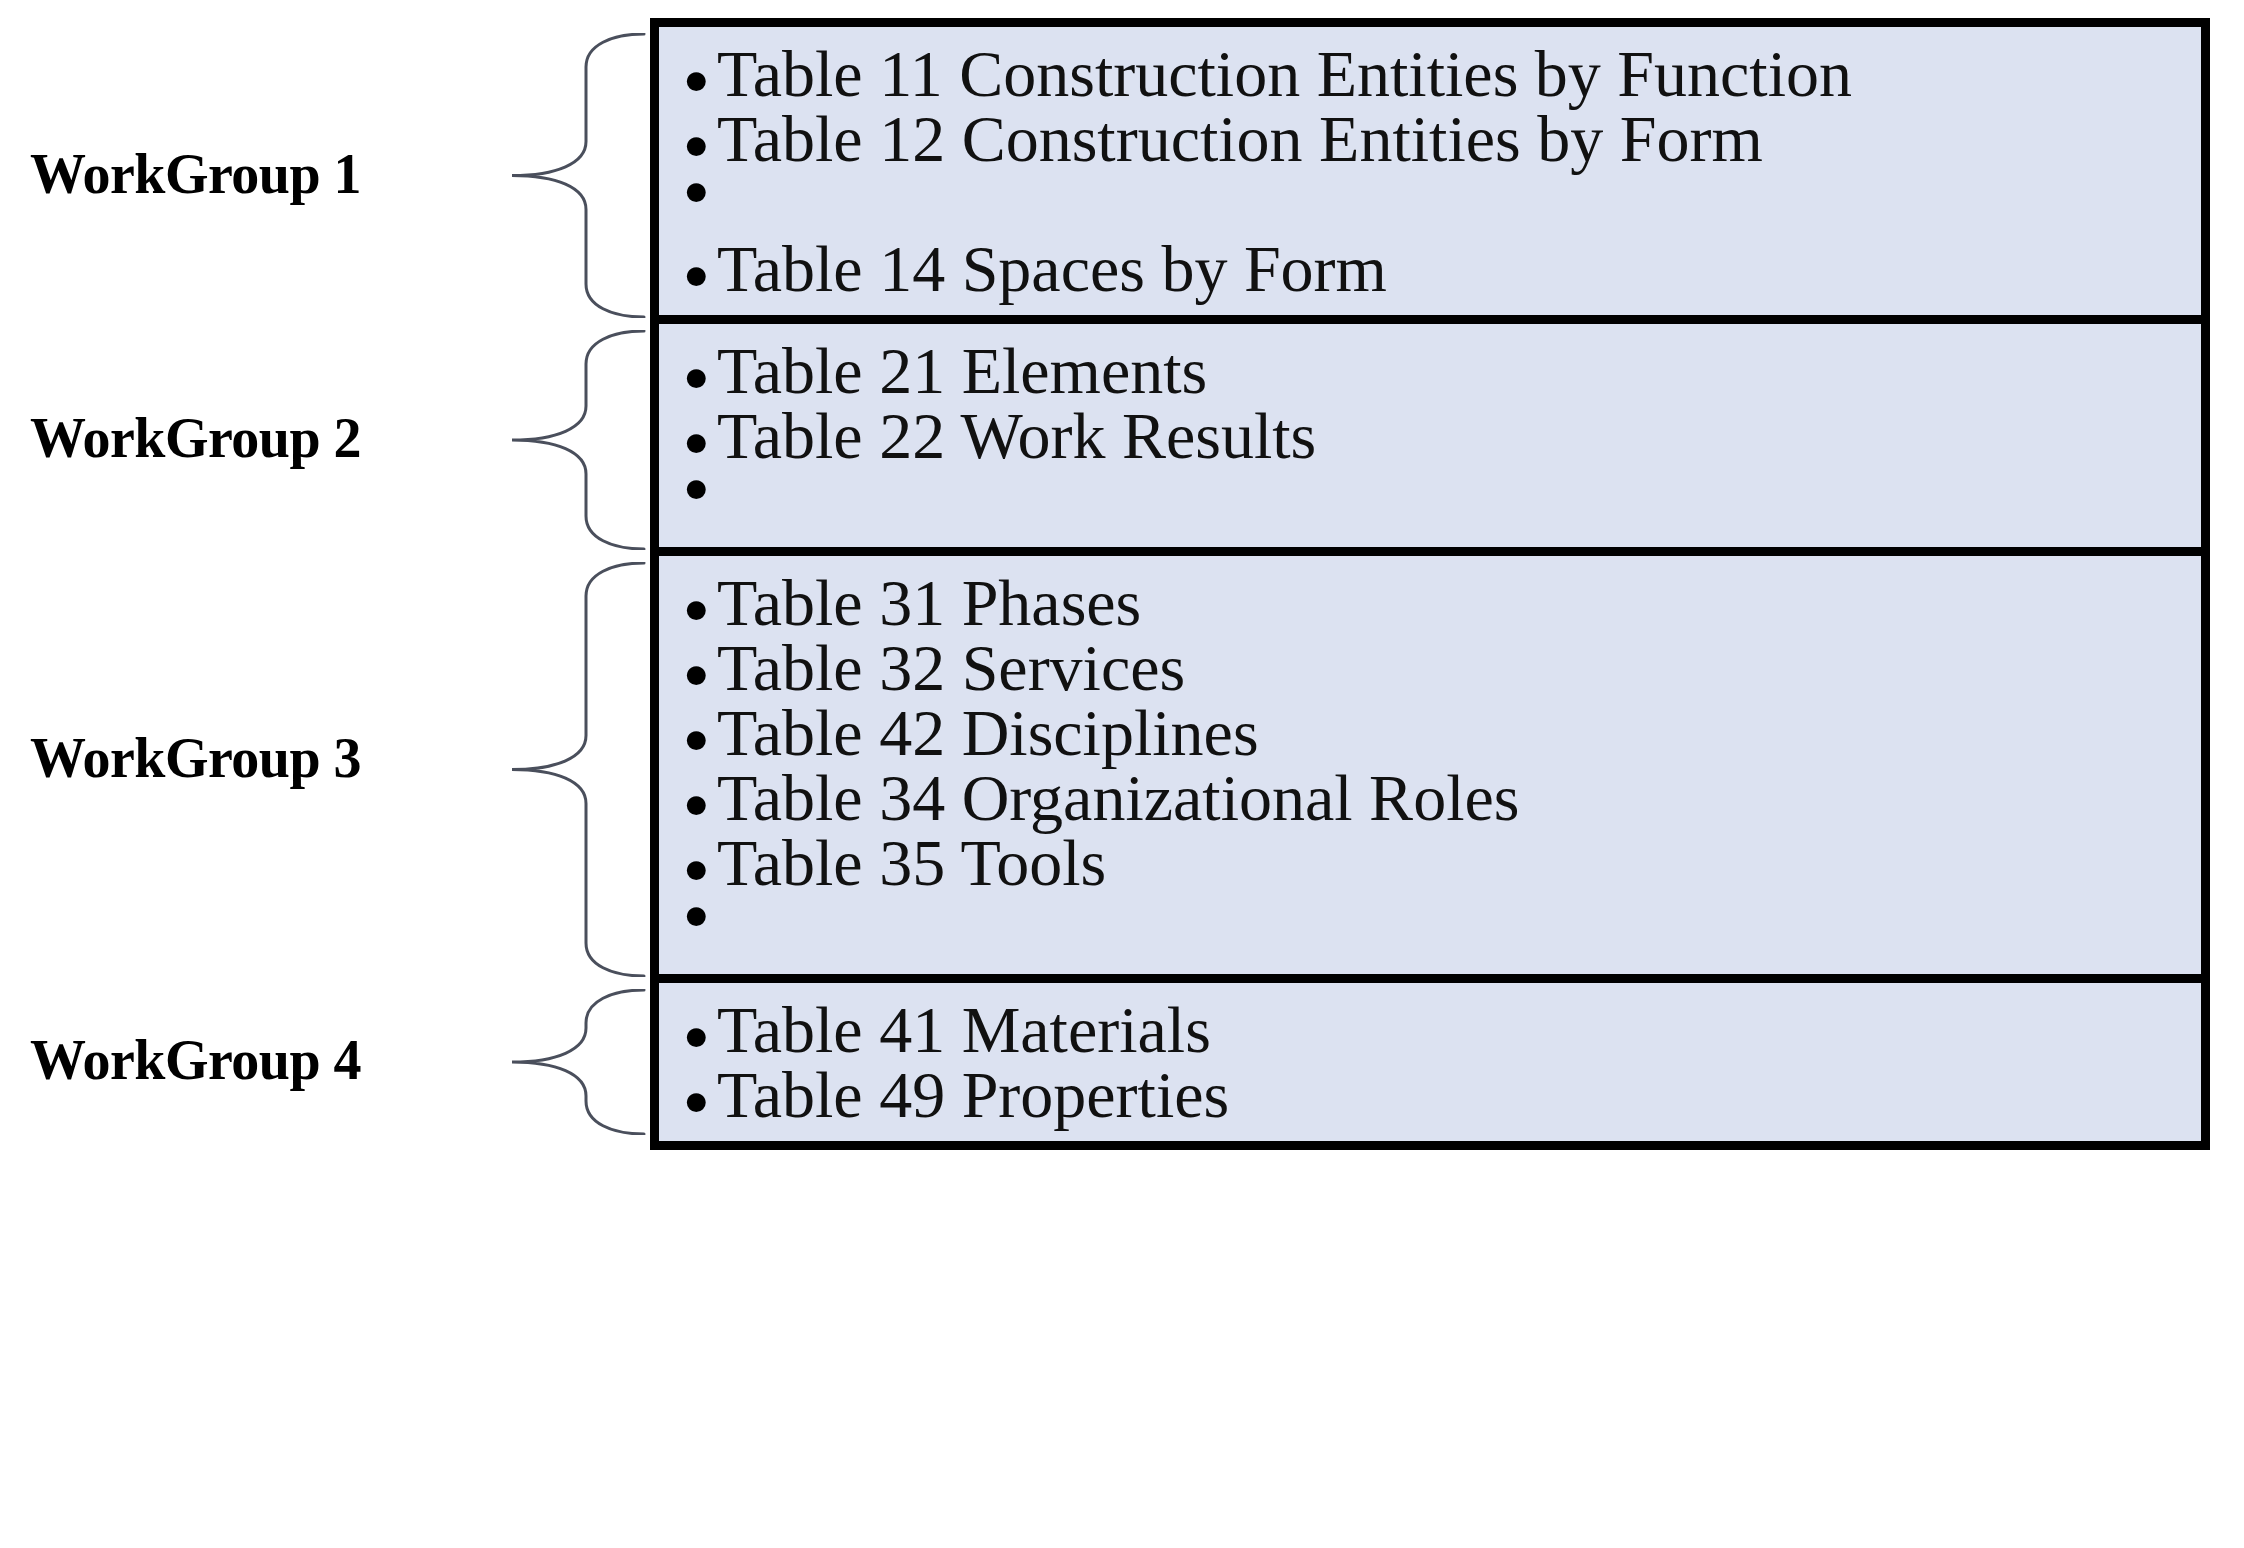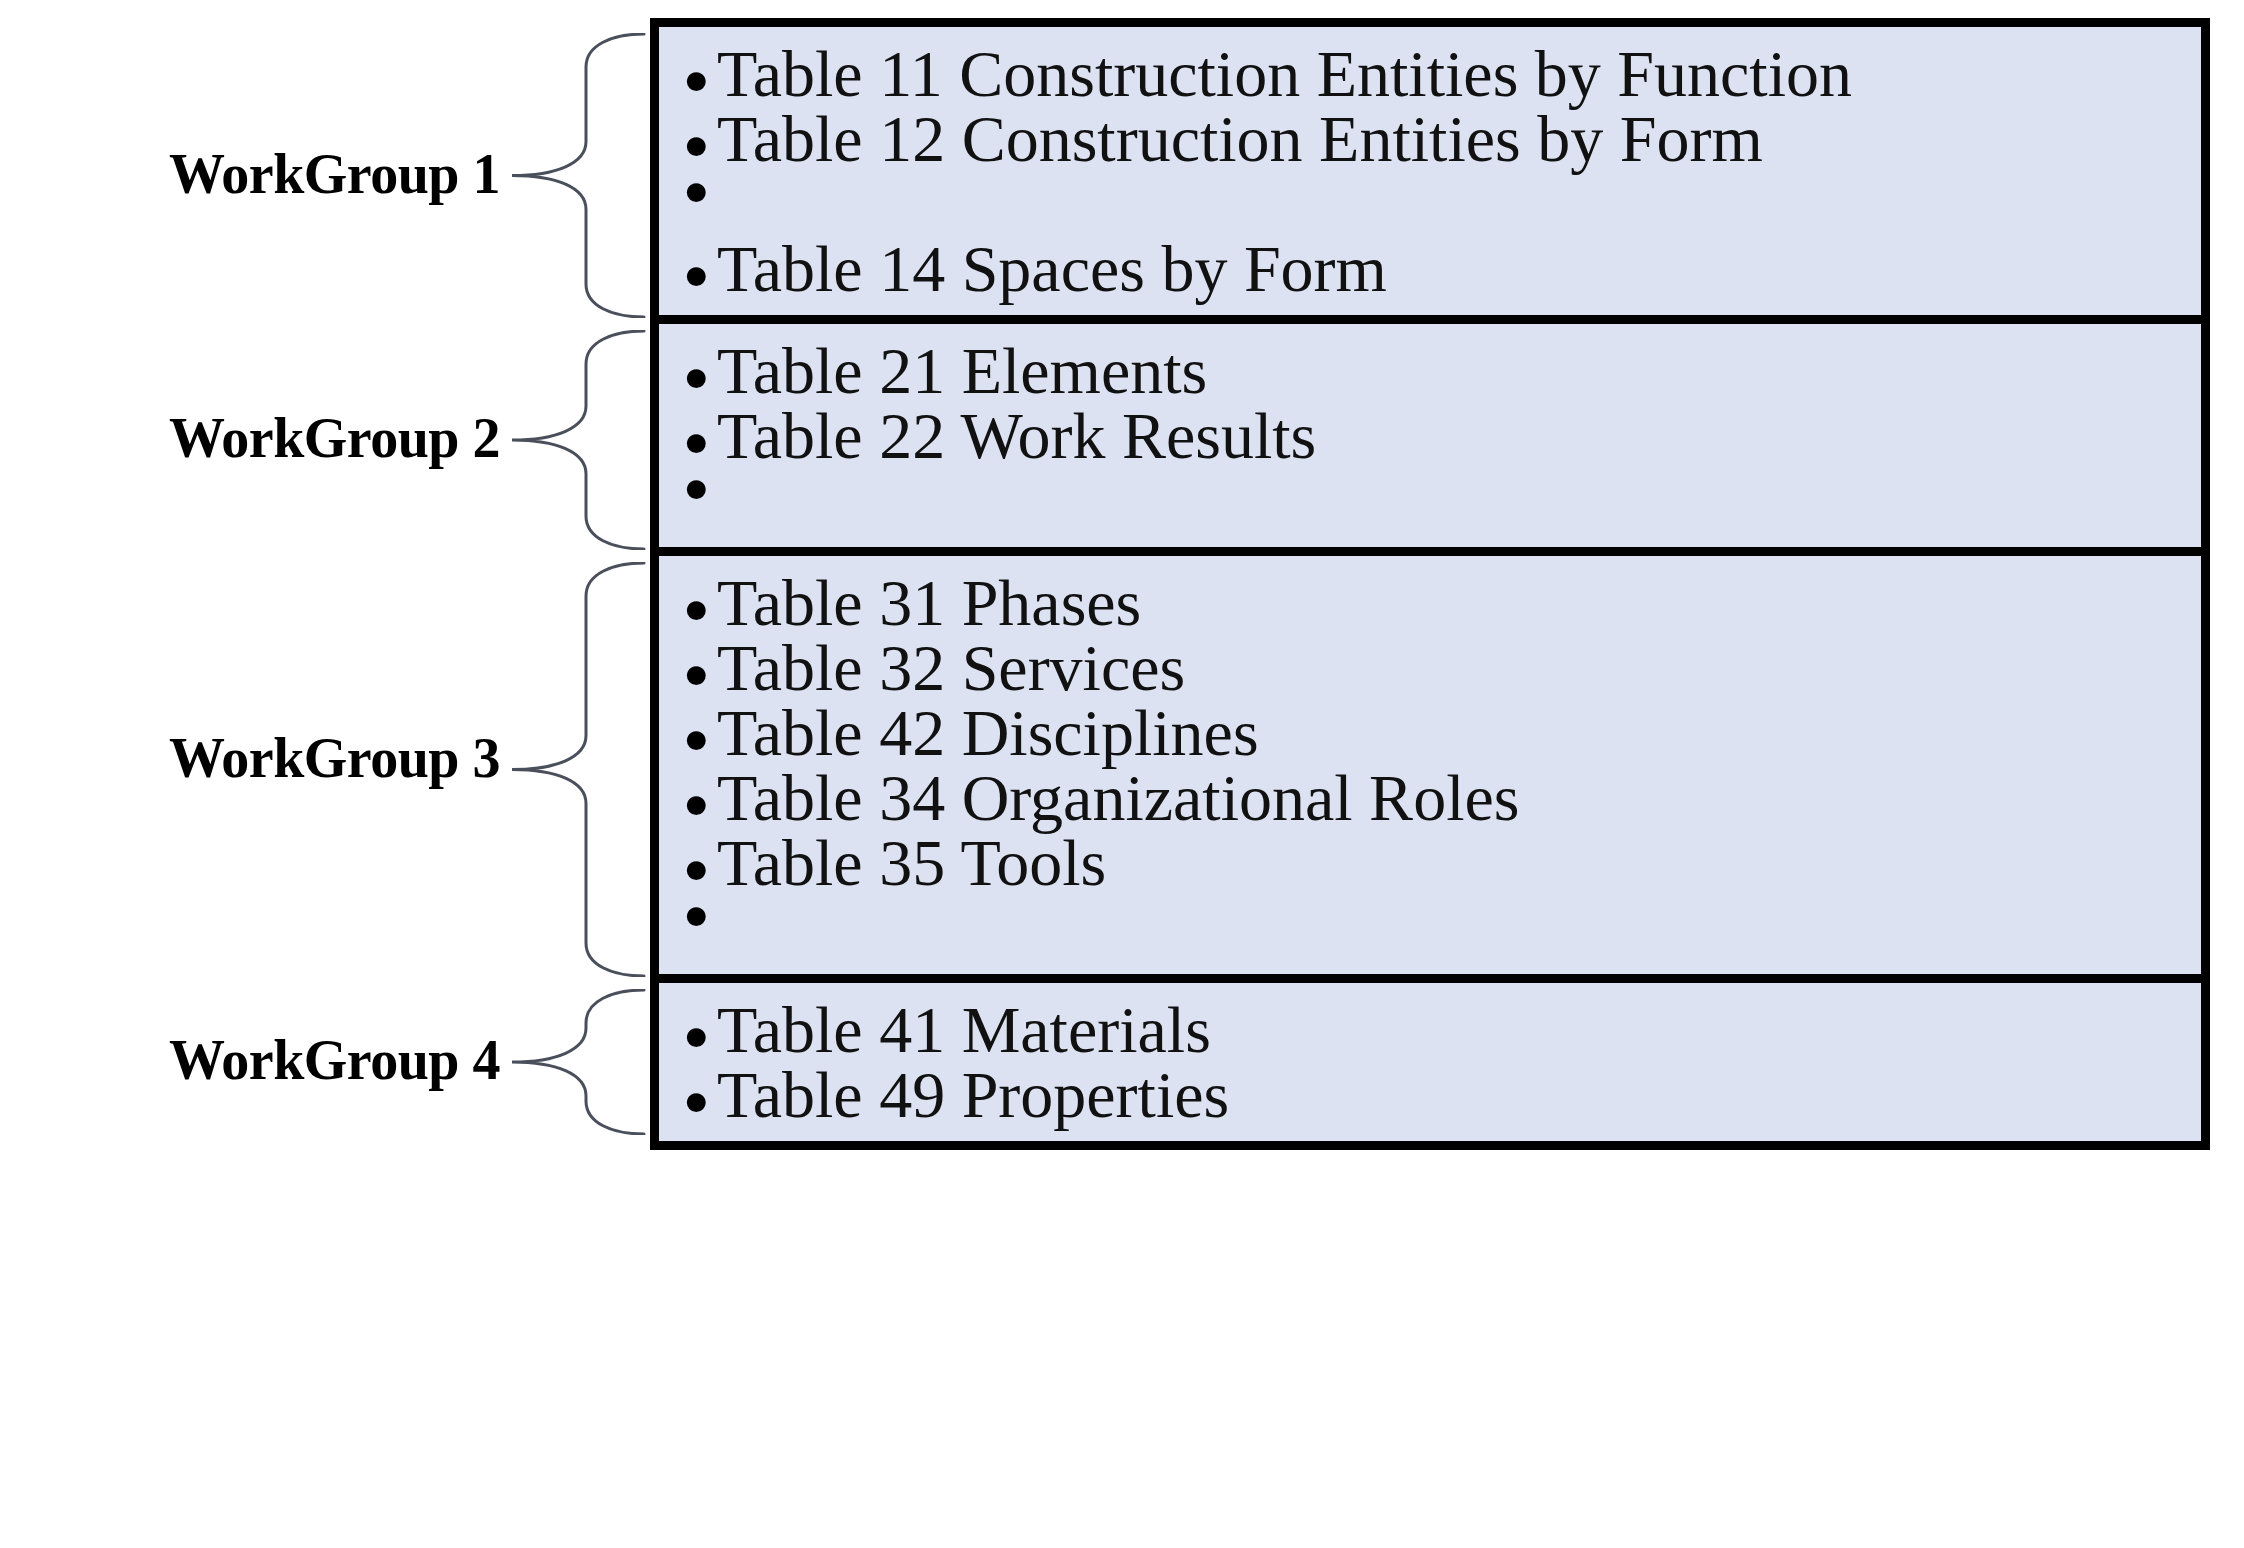--- a/index.html
+++ b/index.html
@@ -21,21 +21,21 @@
     top: 0;
     width: 2244px;
     height: 1548px;
   }
 
   
   .wg-label {
     position: absolute;
     left: 30px;
     width: 470px;
-    text-align: right;
+    text-align: left;
     font-weight: bold;
     font-size: 56px;
     line-height: 1;
     color: #000000;
     letter-spacing: -0.5px;
     white-space: nowrap;
   }
 
   .brace {
     position: absolute;

